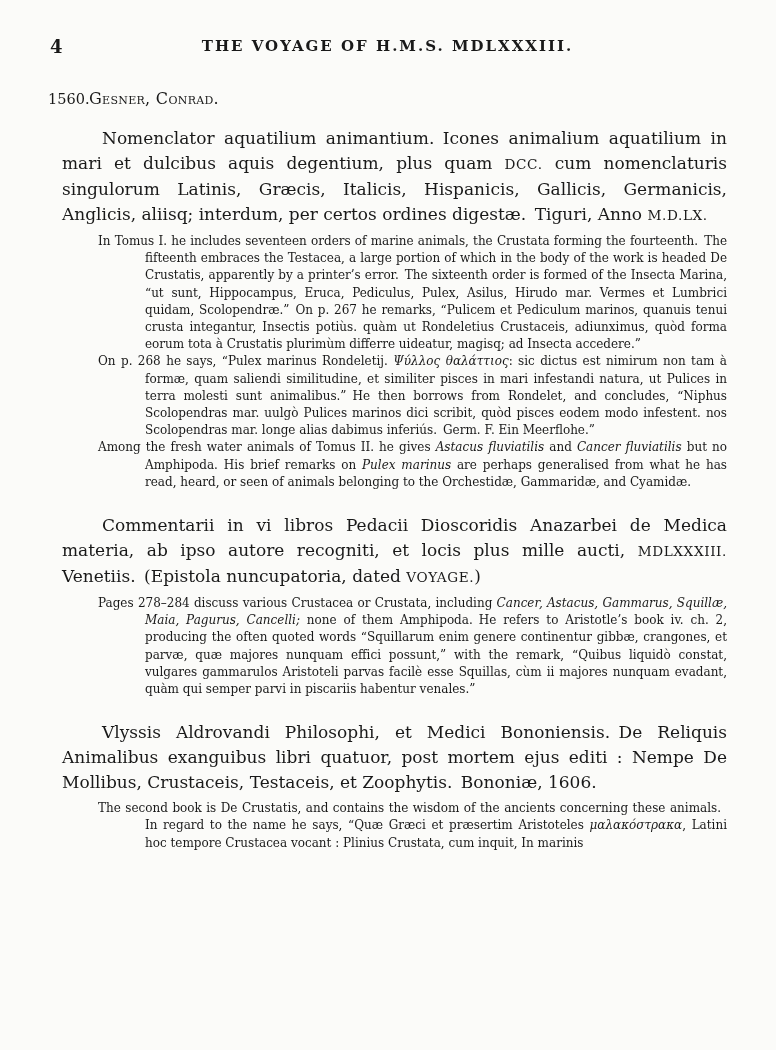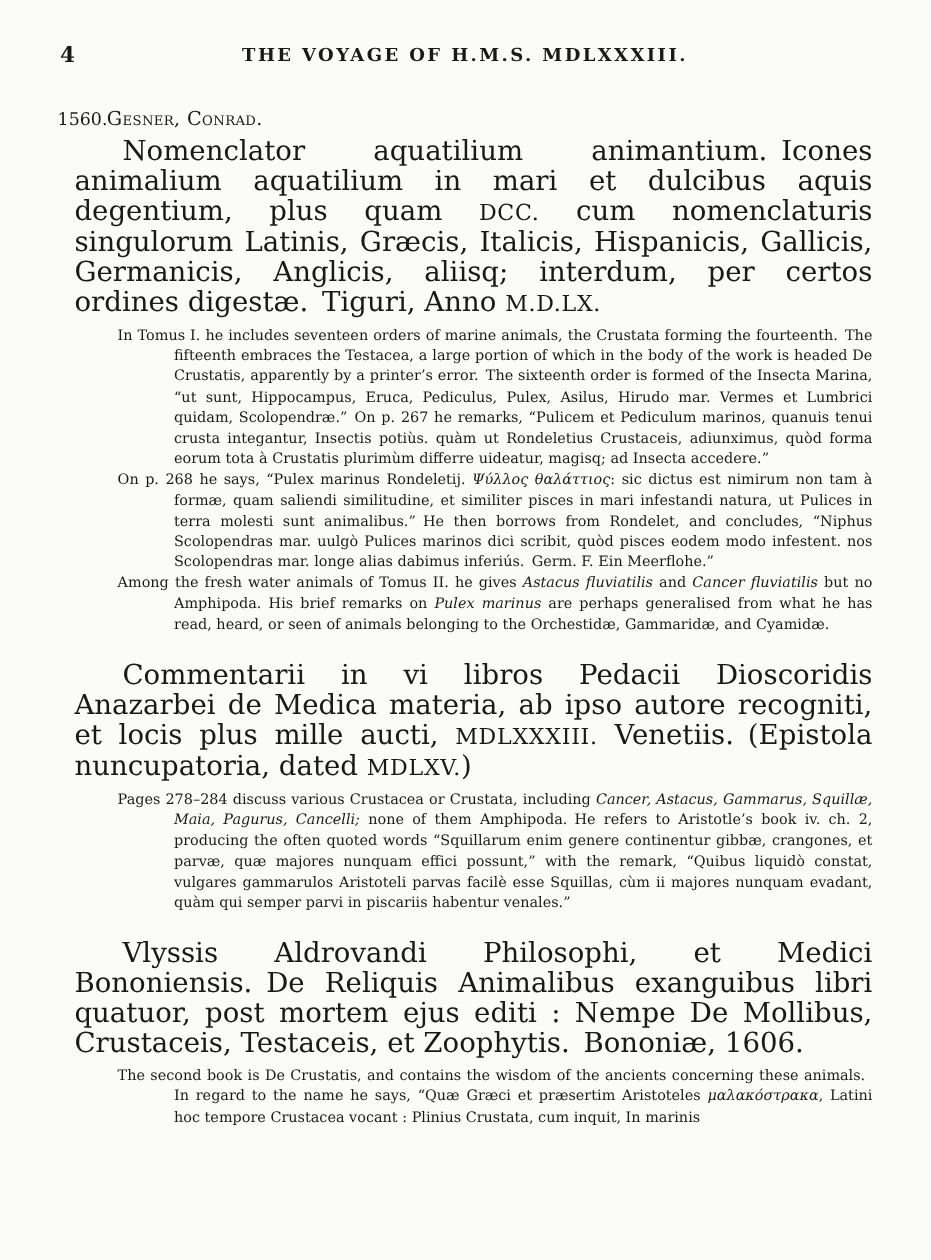--- a/index.html
+++ b/index.html
@@ -24,22 +24,22 @@
     font-size: 15px; font-weight: 700; letter-spacing: 2px;
     white-space: nowrap;
   }
   .entry { margin-top: 22px; }
   .entry-head {
     margin: 0; padding-left: 89px; text-indent: -89px;
     font-size: 16px; line-height: 27px; text-align: justify;
   }
   .entry-num { display: inline-block; width: 41px; text-indent: 0; font-size: 14.5px; }
   .entry-title {
-    margin: 0 0 0 14px;
-    font-size: 23px; line-height: 25px;
+    margin: 13px 0 0 14px;
+    font-size: 17px; line-height: 25px;
     text-align: justify; text-indent: 40px;
   }
   .entry-notes { margin: 5px 0 0 50px; }
   .note {
     margin: 0; padding-left: 47px; text-indent: -47px;
     font-size: 12px; line-height: 17.2px;
     text-align: justify;
   }
   .sc { font-variant: small-caps; letter-spacing: 0.3px; }
   .cs { font-size: 0.8em; letter-spacing: 0.6px; }
@@ -58,21 +58,21 @@
       <article class="entry">
         <p class="entry-head"><span class="entry-num">1560.</span><span class="sc">Gesner, Conrad.</span></p>
         <p class="entry-title"><span>Nomenclator aquatilium animantium. Icones animalium aquatilium in mari et dulcibus aquis degentium, plus quam </span><span class="cs">DCC.</span><span> cum nomenclaturis singulorum Latinis, Græcis, Italicis, Hispanicis, Gallicis, Germanicis, Anglicis, aliisq; interdum, per certos ordines digestæ. Tiguri, Anno </span><span class="cs">M.D.LX.</span></p>
         <div class="entry-notes">
           <p class="note"><span>In Tomus I. he includes seventeen orders of marine animals, the Crustata forming the fourteenth. The fifteenth embraces the Testacea, a large portion of which in the body of the work is headed De Crustatis, apparently by a printer’s error. The sixteenth order is formed of the Insecta Marina, “ut sunt, Hippocampus, Eruca, Pediculus, Pulex, Asilus, Hirudo mar. Vermes et Lumbrici quidam, Scolopendræ.” On p. 267 he remarks, “Pulicem et Pediculum marinos, quanuis tenui crusta integantur, Insectis potiùs. quàm ut Rondeletius Crustaceis, adiunximus, quòd forma eorum tota à Crustatis plurimùm differre uideatur, magisq; ad Insecta accedere.”</span></p>
           <p class="note"><span>On p. 268 he says, “Pulex marinus Rondeletij. </span><span class="gr">Ψύλλος θαλάττιος</span><span>: sic dictus est nimirum non tam à formæ, quam saliendi similitudine, et similiter pisces in mari infestandi natura, ut Pulices in terra molesti sunt animalibus.” He then borrows from Rondelet, and concludes, “Niphus Scolopendras mar. uulgò Pulices marinos dici scribit, quòd pisces eodem modo infestent. nos Scolopendras mar. longe alias dabimus inferiús. Germ. F. Ein Meerflohe.”</span></p>
           <p class="note"><span>Among the fresh water animals of Tomus II. he gives </span><span class="it">Astacus fluviatilis</span><span> and </span><span class="it">Cancer fluviatilis</span><span> but no Amphipoda. His brief remarks on </span><span class="it">Pulex marinus</span><span> are perhaps generalised from what he has read, heard, or seen of animals belonging to the Orchestidæ, Gammaridæ, and Cyamidæ.</span></p>
         </div>
       </article>
       <article class="entry">
-        <p class="entry-title"><span>Commentarii in vi libros Pedacii Dioscoridis Anazarbei de Medica materia, ab ipso autore recogniti, et locis plus mille aucti, </span><span class="cs">MDLXXXIII.</span><span> Venetiis. (Epistola nuncupatoria, dated </span><span class="cs">MDLXV.</span><span>)</span></p>
+        <p class="entry-title"><span>Commentarii in vi libros Pedacii Dioscoridis Anazarbei de Medica materia, ab ipso autore recogniti, et locis plus mille aucti, </span><span class="cs">MDLXXXIII.</span><span> Venetiis. (Epistola nuncupatoria, dated </span><span class="cs">VOYAGE.</span><span>)</span></p>
         <div class="entry-notes">
           <p class="note"><span>Pages 278–284 discuss various Crustacea or Crustata, including </span><span class="it">Cancer, Astacus, Gammarus, Squillæ, Maia, Pagurus, Cancelli;</span><span> none of them Amphipoda. He refers to Aristotle’s book iv. ch. 2, producing the often quoted words “Squillarum enim genere continentur gibbæ, crangones, et parvæ, quæ majores nunquam effici possunt,” with the remark, “Quibus liquidò constat, vulgares gammarulos Aristoteli parvas facilè esse Squillas, cùm ii majores nunquam evadant, quàm qui semper parvi in piscariis habentur venales.”</span></p>
         </div>
       </article>
       <article class="entry">
         <p class="entry-title"><span>Vlyssis Aldrovandi Philosophi, et Medici Bononiensis. De Reliquis Animalibus exanguibus libri quatuor, post mortem ejus editi : Nempe De Mollibus, Crustaceis, Testaceis, et Zoophytis. Bononiæ, 1606.</span></p>
         <div class="entry-notes">
           <p class="note"><span>The second book is De Crustatis, and contains the wisdom of the ancients concerning these animals. In regard to the name he says, “Quæ Græci et præsertim Aristoteles </span><span class="gr">μαλακόστρακα</span><span>, Latini hoc tempore Crustacea vocant : Plinius Crustata, cum inquit, In marinis</span></p>
         </div>
       </article>

